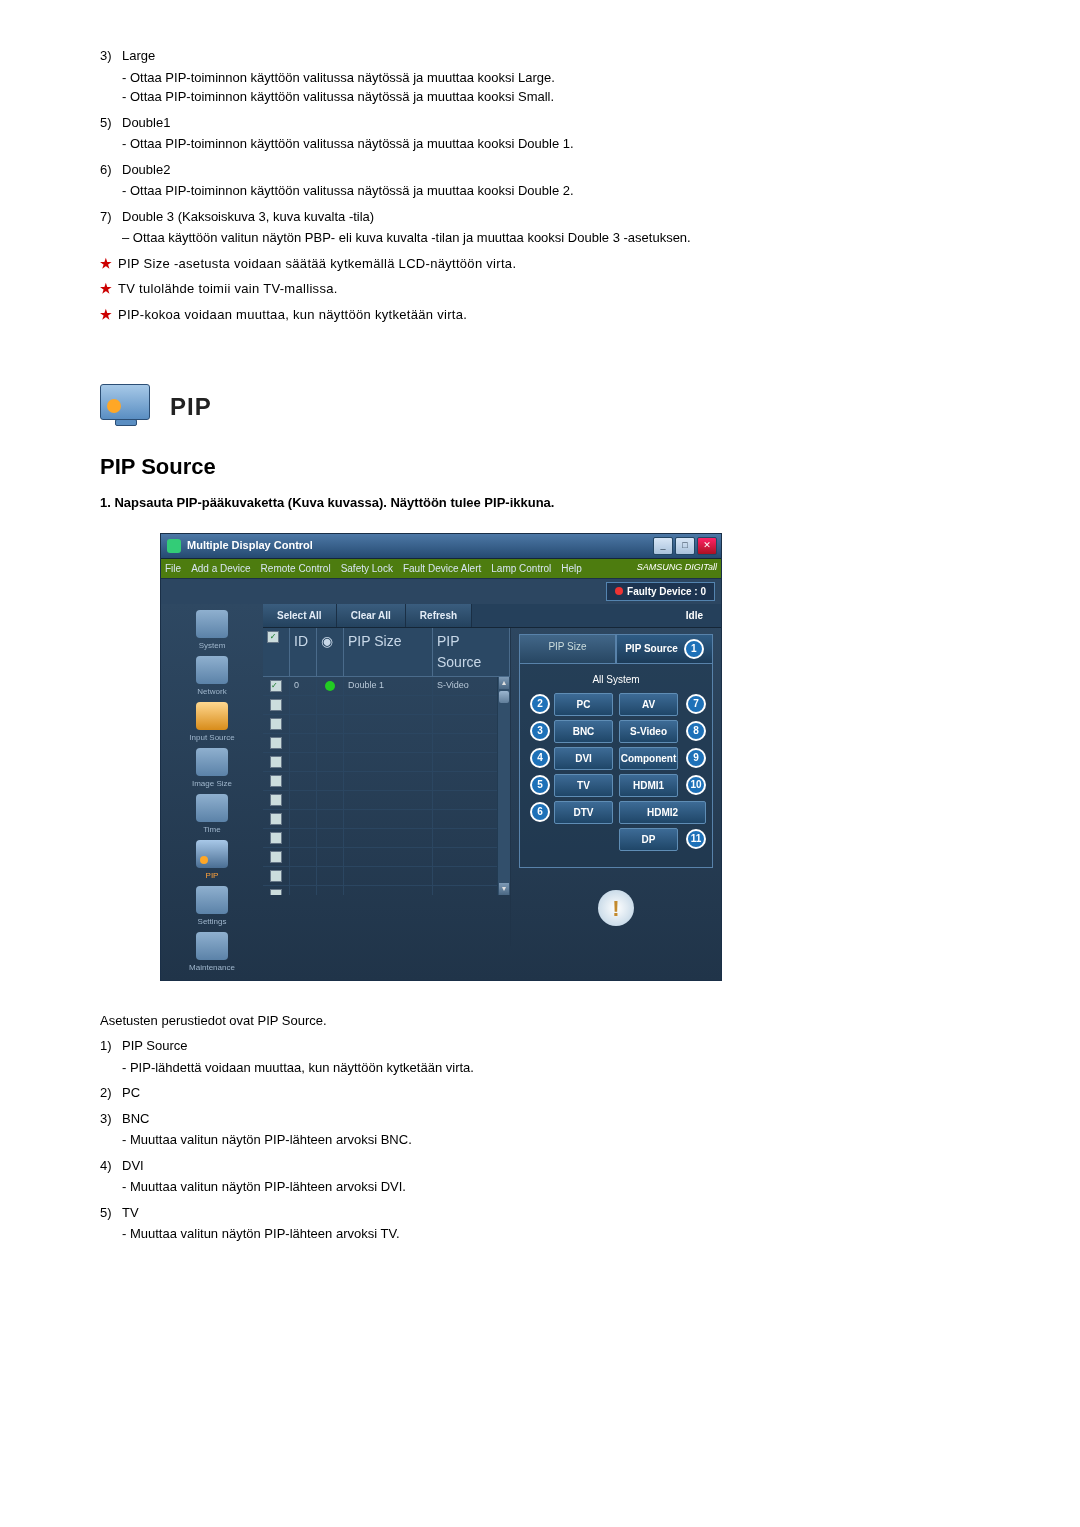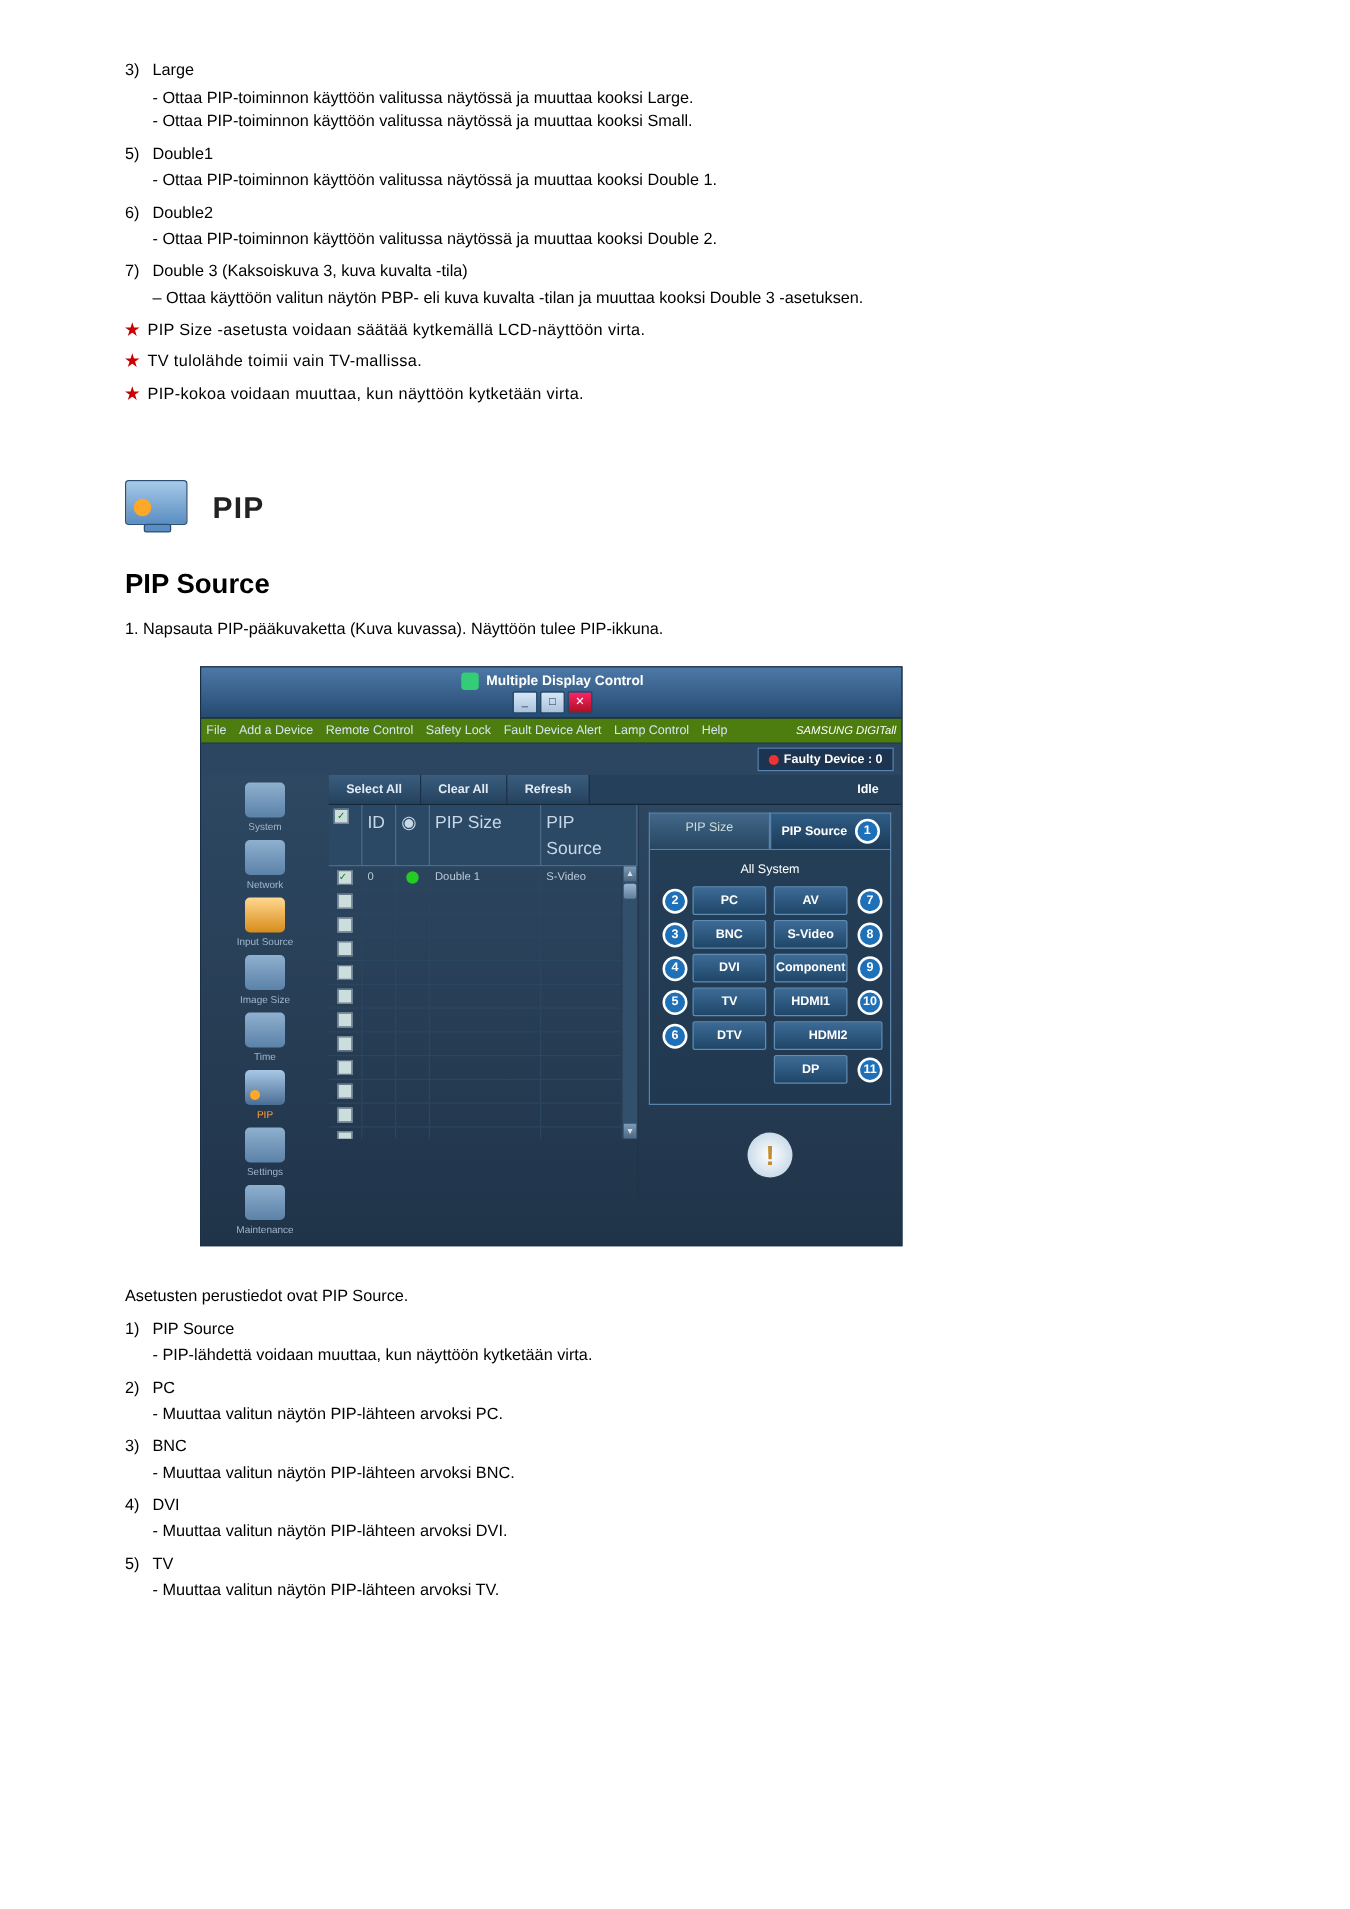--- a/index.html
+++ b/index.html
@@ -29,33 +29,32 @@
   .monitor::after{
     content:""; position:absolute; bottom:-7px; left:14px; width:20px; height:5px;
     background:#5a8ec2; border:1px solid #2b4e75; border-radius:2px;
   }
   .monitor-dot{
     position:absolute; width:14px; height:14px; background:#ffa726; border-radius:50%;
     bottom:6px; left:6px;
   }
   .pip-title { font-size:24px; font-weight:bold; letter-spacing:1px; color:#222; }
   .pip-subtitle { font-size:22px; font-weight:bold; margin-left:40px; }
-  .intro { margin:10px 0 20px 40px; }
+  .intro { margin:10px 0 20px 40px;font-weight:bold; }
 
   
   .app-window {
     width:560px; margin:20px 0 30px 100px;
     border:1px solid #1a2f47; background:#2b4460;
     font-size:10px; color:#d0dff0;
   }
   .titlebar {
     display:flex; align-items:center; justify-content:space-between;
     background:linear-gradient(#4d78a6,#254a71); padding:3px 4px 3px 6px;
     border-bottom:1px solid #142637;
-    flex-direction:column;
   }
   .titlebar-left { display:flex; align-items:center; gap:6px; }
   .app-icon { width:14px; height:14px; background:#3c7; border-radius:3px; position:relative; }
   .titlebar-title { font-weight:bold; font-size:11px; color:#fff; }
   .winbtns { display:flex; gap:2px; }
   .winbtn {
     width:18px; height:16px; background:linear-gradient(#d8e6f6,#a9c2dc);
     border:1px solid #234664; font-size:9px; line-height:14px; text-align:center;
     color:#234; border-radius:2px;
   }
@@ -458,20 +457,19 @@
     </div>
   </div>
 </div>
 
 <div class="body-text">Asetusten perustiedot ovat PIP Source.</div>
 
 <div id="post-list">
     <div class="list-item"><span class="list-num">1)</span>PIP Source</div>
     <div class="list-sub">- PIP-lähdettä voidaan muuttaa, kun näyttöön kytketään virta.</div>
     <div class="list-item"><span class="list-num">2)</span>PC</div>
-    <div class="list-sub">- Muuttaa valitun näytön PIP-lähteen arvoksi PC.</div>
     <div class="list-item"><span class="list-num">3)</span>BNC</div>
     <div class="list-sub">- Muuttaa valitun näytön PIP-lähteen arvoksi BNC.</div>
     <div class="list-item"><span class="list-num">4)</span>DVI</div>
     <div class="list-sub">- Muuttaa valitun näytön PIP-lähteen arvoksi DVI.</div>
     <div class="list-item"><span class="list-num">5)</span>TV</div>
     <div class="list-sub">- Muuttaa valitun näytön PIP-lähteen arvoksi TV.</div>
   </div>
 
 </body></html>

